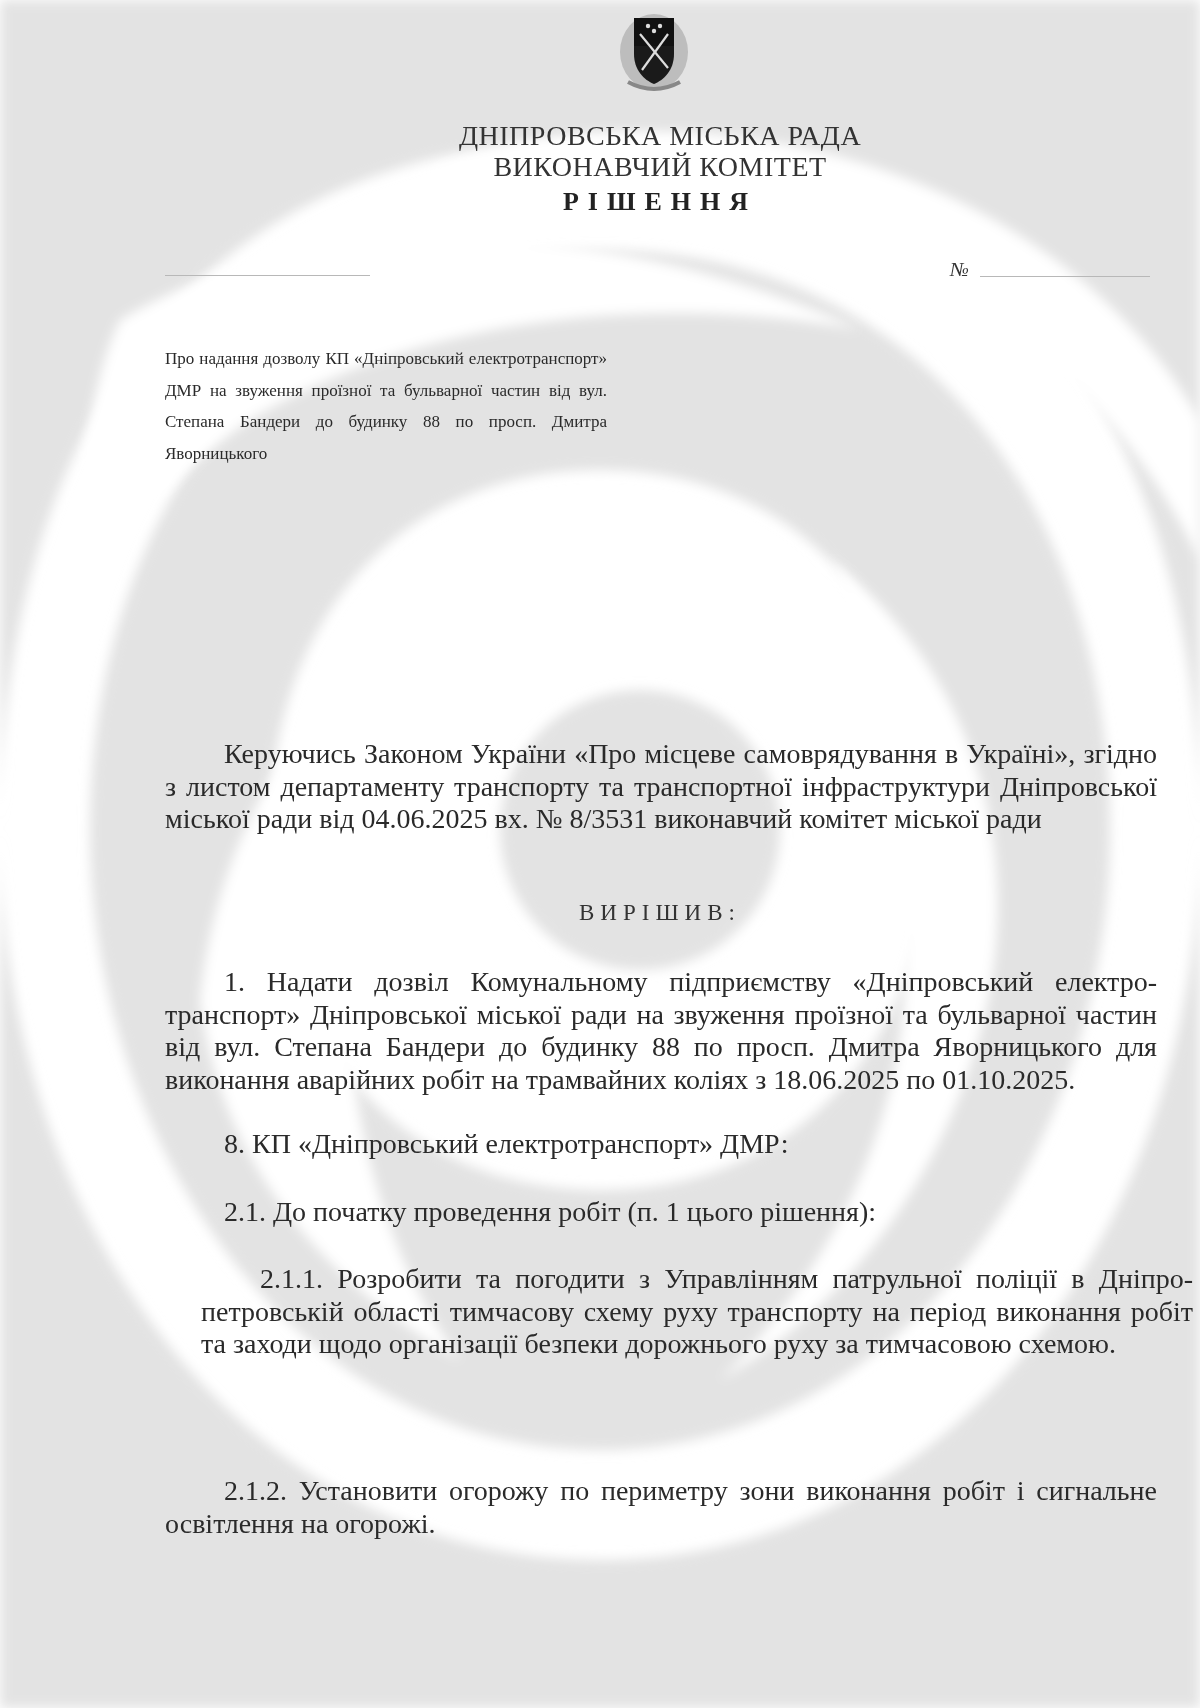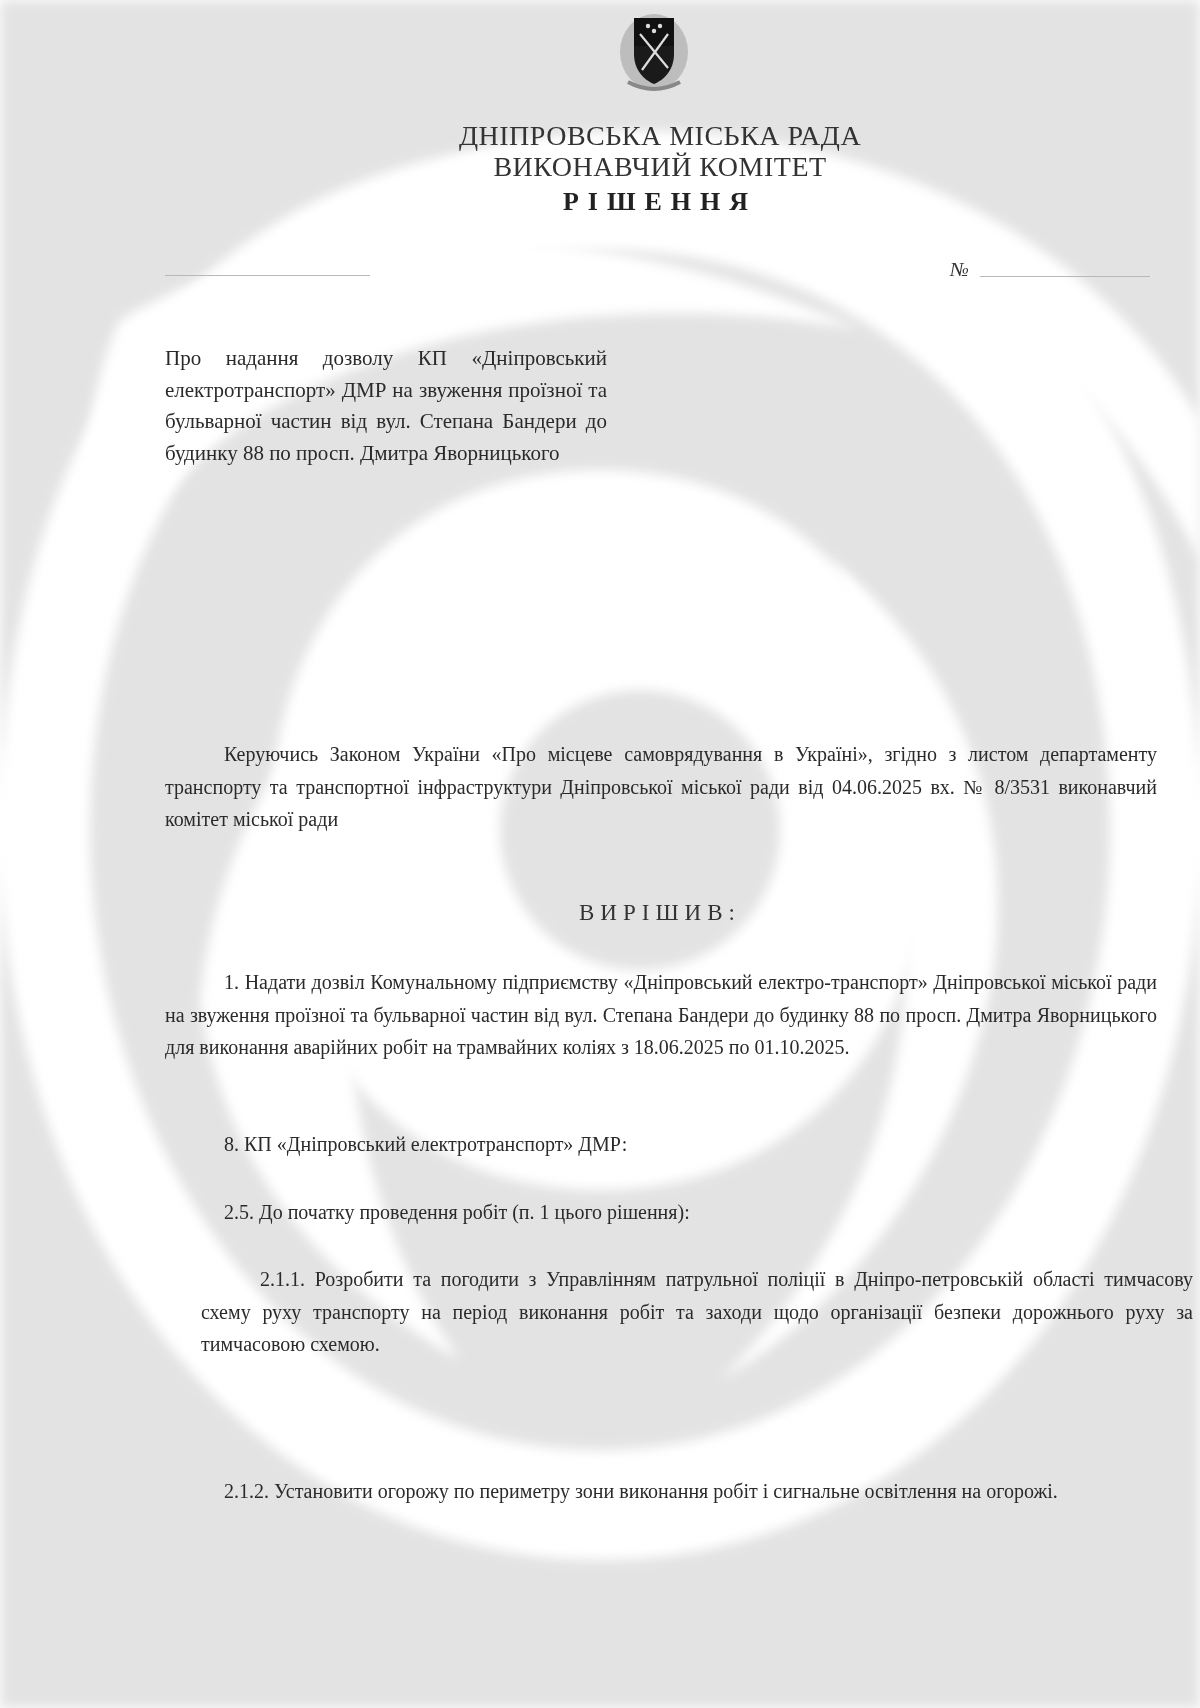--- a/index.html
+++ b/index.html
@@ -13,25 +13,25 @@
     .emblem { position: absolute; left: 618px; top: 8px; width: 72px; height: 86px; }
     .hdr { position: absolute; left: 0; width: 1320px; text-align: center; color: #333; }
     .hdr-council { top: 120px; font-size: 28px; letter-spacing: 0.5px; }
     .hdr-committee { top: 151px; font-size: 28px; letter-spacing: 0.5px; }
     .hdr-decision { top: 187px; font-size: 26px; font-weight: bold; letter-spacing: 9px; color: #222; }
     .date-line { position: absolute; left: 165px; top: 275px; width: 205px; border-bottom: 1px solid #b8b8b8; }
     .number-label { position: absolute; left: 950px; top: 258px; font-size: 20px; font-style: italic; color: #333; }
     .number-line { position: absolute; left: 980px; top: 276px; width: 170px; border-bottom: 1px solid #b8b8b8; }
     .subject {
       position: absolute; left: 165px; top: 343px; width: 442px;
-      font-size: 21px; line-height: 31.5px; text-align: justify; color: #2a2a2a;
+      font-size: 17px; line-height: 31.5px; text-align: justify; color: #2a2a2a;
     }
     .body-text {
       position: absolute; left: 165px; width: 992px;
-      font-size: 20px; line-height: 32.5px; text-align: justify; color: #2a2a2a;
+      font-size: 28px; line-height: 32.5px; text-align: justify; color: #2a2a2a;
     }
     .indent { text-indent: 59px; }
     .p-preamble { top: 738px; }
     .resolved { position: absolute; left: 0; width: 1320px; top: 900px; text-align: center;
       font-size: 23px; letter-spacing: 6px; color: #333; }
     .p1 { top: 966px; }
     .p2 { top: 1128px; }
     .p21 { top: 1196px; }
     .p211 { top: 1263px; margin-left: 36px; }
     .p212 { top: 1475px; }
@@ -91,17 +91,17 @@
   <div class="number-line"></div>
 
   <div class="subject">Про надання дозволу КП «Дніпровський електротранспорт» ДМР на звуження проїзної та бульварної частин від вул. Степана Бандери до будинку 88 по просп. Дмитра Яворницького</div>
 
   <div class="body-text indent p-preamble">Керуючись Законом України «Про місцеве самоврядування в Україні», згідно з листом департаменту транспорту та транспортної інфраструктури Дніпровської міської ради від 04.06.2025 вх. № 8/3531 виконавчий комітет міської ради</div>
 
   <div class="resolved">ВИРІШИВ:</div>
 
   <div class="body-text indent p1">1. Надати дозвіл Комунальному підприємству «Дніпровський електро-транспорт» Дніпровської міської ради на звуження проїзної та бульварної частин від вул. Степана Бандери до будинку 88 по просп. Дмитра Яворницького для виконання аварійних робіт на трамвайних коліях з 18.06.2025 по 01.10.2025.</div>
   <div class="body-text indent p2">8. КП «Дніпровський електротранспорт» ДМР:</div>
-  <div class="body-text indent p21">2.5. До початку проведення робіт (п. 1 цього рішення):</div>
+  <div class="body-text indent p21">2.1. До початку проведення робіт (п. 1 цього рішення):</div>
   <div class="body-text indent p211">2.1.1. Розробити та погодити з Управлінням патрульної поліції в Дніпро-петровській області тимчасову схему руху транспорту на період виконання робіт та заходи щодо організації безпеки дорожнього руху за тимчасовою схемою.</div>
   <div class="body-text indent p212">2.1.2. Установити огорожу по периметру зони виконання робіт і сигнальне освітлення на огорожі.</div>
 
 </div>
 
 </body></html>

